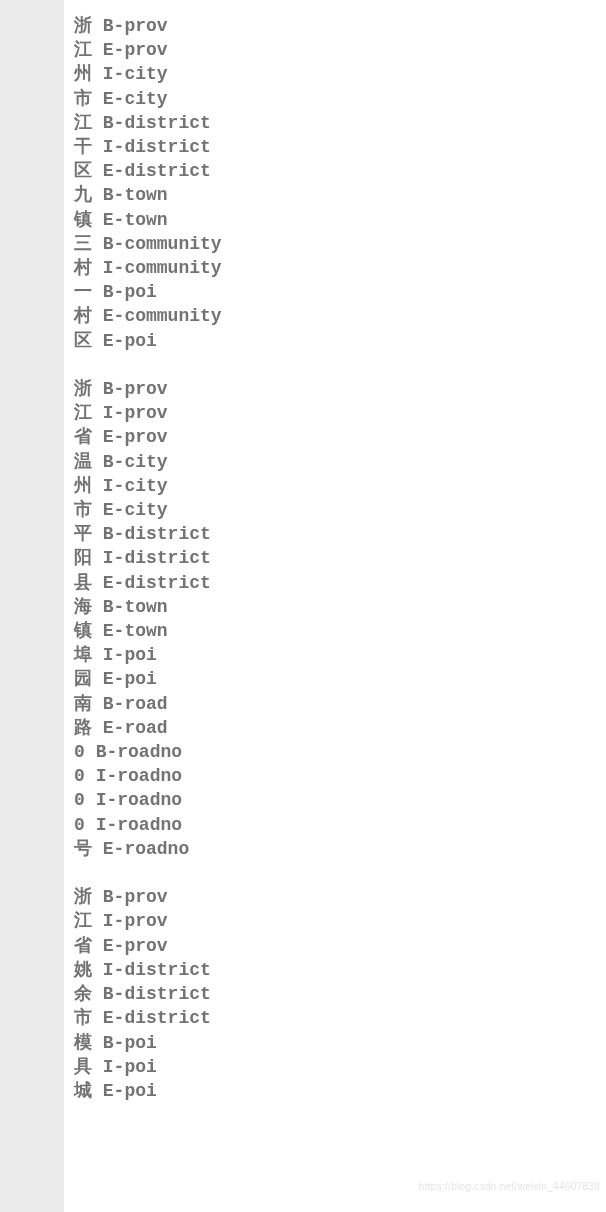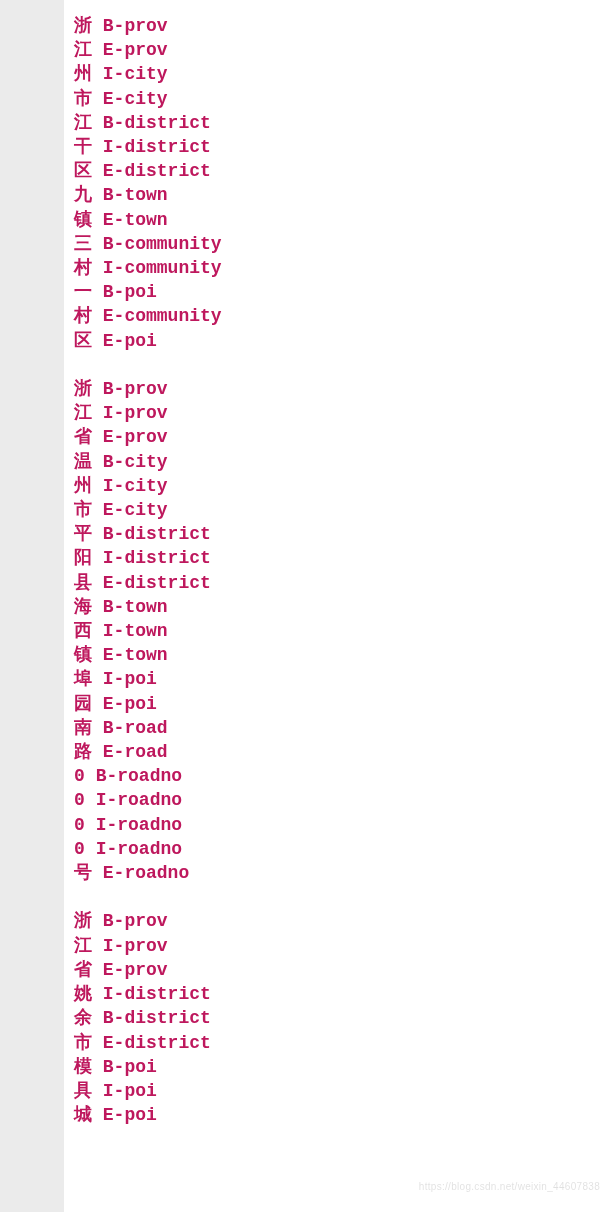--- a/index.html
+++ b/index.html
@@ -22,21 +22,21 @@
       left: 64px;
       top: 0;
       right: 0;
       bottom: 0;
       padding: 14px 10px;
     }
     .line {
       font-size: 18px;
       line-height: 24.2px;
       white-space: pre;
-      color: #be185d;
+      color: #737373;
     }
     .blank-line {
       height: 24.2px;
     }
     .watermark {
       position: absolute;
       right: 6px;
       bottom: 20px;
       font-family: Arial, sans-serif;
       font-weight: normal;
@@ -67,21 +67,20 @@
     <div class="line"><span>浙</span> <span>B-prov</span></div>
     <div class="line"><span>江</span> <span>I-prov</span></div>
     <div class="line"><span>省</span> <span>E-prov</span></div>
     <div class="line"><span>温</span> <span>B-city</span></div>
     <div class="line"><span>州</span> <span>I-city</span></div>
     <div class="line"><span>市</span> <span>E-city</span></div>
     <div class="line"><span>平</span> <span>B-district</span></div>
     <div class="line"><span>阳</span> <span>I-district</span></div>
     <div class="line"><span>县</span> <span>E-district</span></div>
     <div class="line"><span>海</span> <span>B-town</span></div>
-    <div class="line"><span>西</span> <span>I-town</span></div>
     <div class="line"><span>镇</span> <span>E-town</span></div>
     <div class="line"><span>埠</span> <span>I-poi</span></div>
     <div class="line"><span>园</span> <span>E-poi</span></div>
     <div class="line"><span>南</span> <span>B-road</span></div>
     <div class="line"><span>路</span> <span>E-road</span></div>
     <div class="line"><span>0</span> <span>B-roadno</span></div>
     <div class="line"><span>0</span> <span>I-roadno</span></div>
     <div class="line"><span>0</span> <span>I-roadno</span></div>
     <div class="line"><span>0</span> <span>I-roadno</span></div>
     <div class="line"><span>号</span> <span>E-roadno</span></div>

